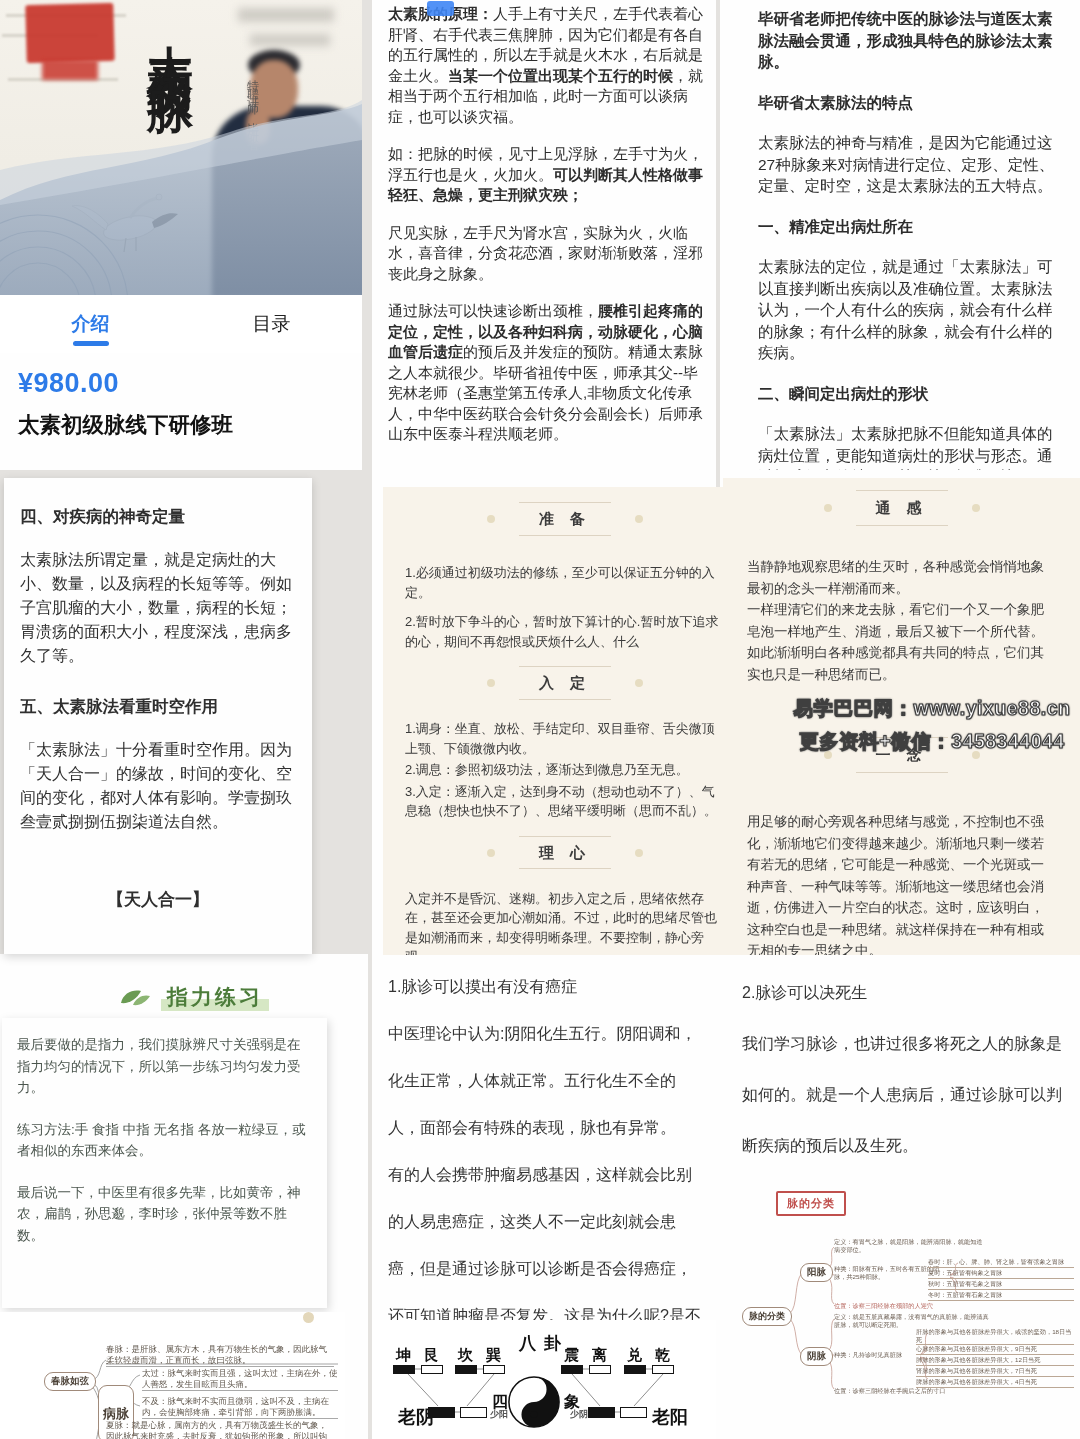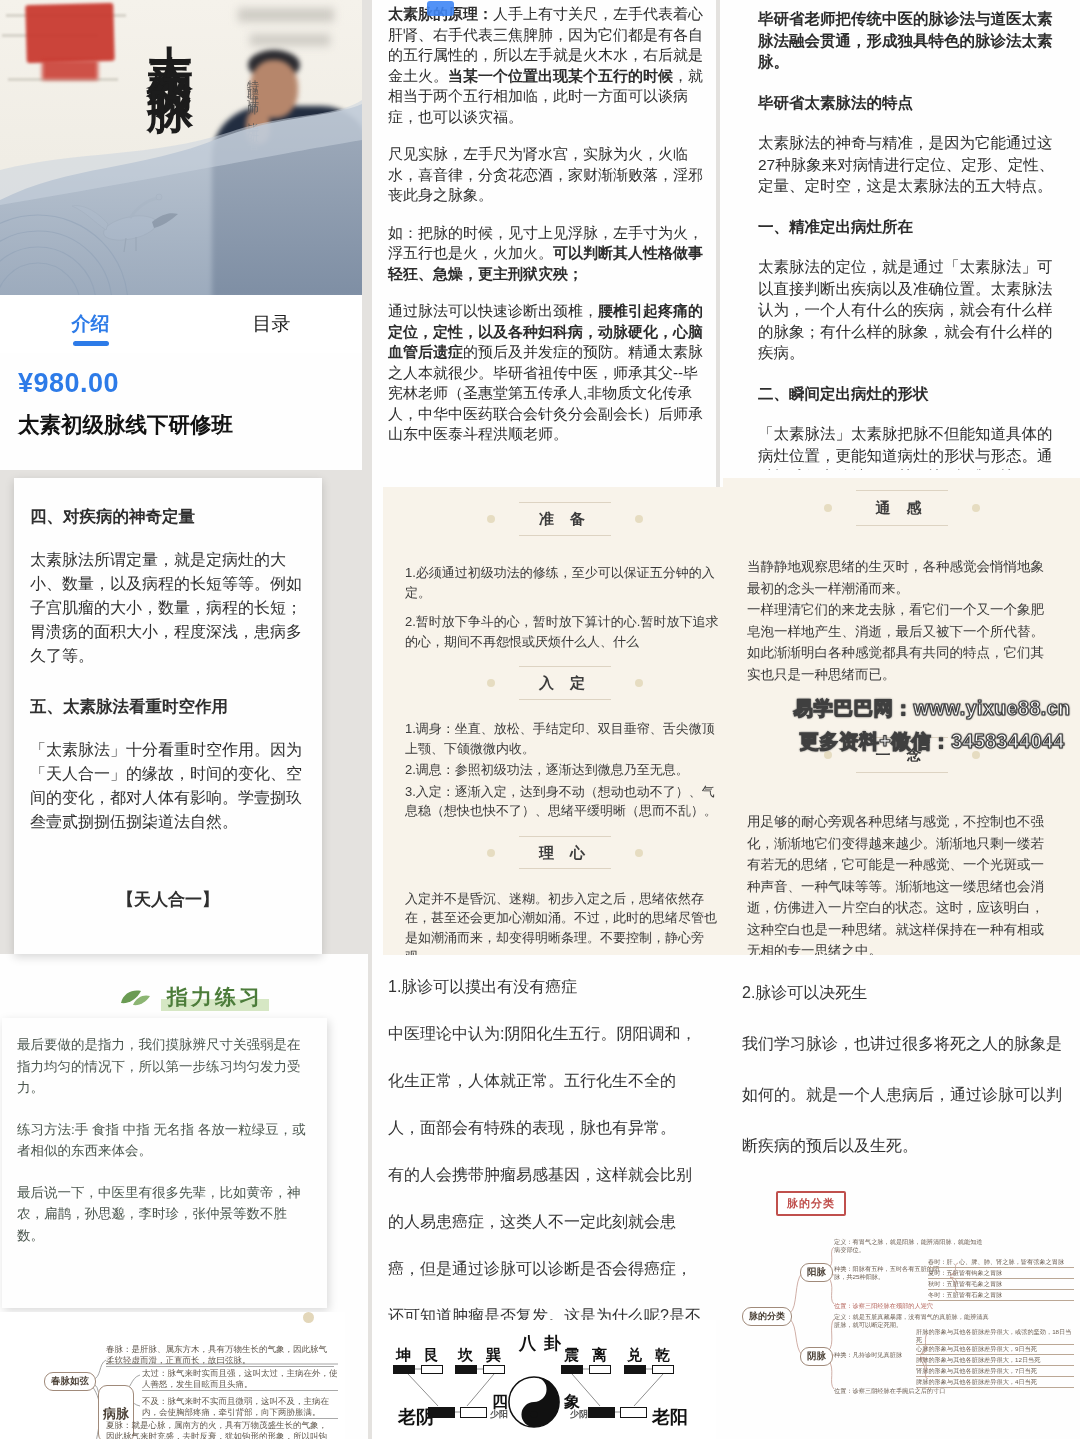--- a/index.html
+++ b/index.html
@@ -42,21 +42,21 @@
   .txt-principle{left:372px;top:0;width:344px;height:470px;padding:4px 12px 0 16px;box-sizing:border-box;
                  font-size:15px;line-height:20.5px;color:#2d2d2d;}
   .txt-principle .para{margin-bottom:17px;}
   .blue-marker{position:absolute;left:55px;top:1px;width:27px;height:15px;background:#3f86f5;border-radius:3px;opacity:.9;}
   .txt-features{left:720px;top:0;width:360px;height:470px;padding:8px 20px 0 38px;box-sizing:border-box;
                 font-size:15.5px;line-height:21.5px;color:#2d2d2d;}
   .txt-features .para{margin-bottom:19px;}
   .txt-features .hd{font-weight:800;margin:0 0 19px;}
 
   
-  .txt-quantify{left:14px;top:478px;width:308px;height:476px;padding:26px 16px 0 16px;box-sizing:border-box;
+  .txt-quantify{left:4px;top:478px;width:308px;height:476px;padding:26px 16px 0 16px;box-sizing:border-box;
                 font-size:16px;line-height:24px;box-shadow:0 3px 9px rgba(0,0,0,.16);}
   .txt-quantify .hd{font-weight:800;font-size:16.5px;margin:0 0 20px;}
   .txt-quantify .para{margin-bottom:26px;}
   .center-hd{text-align:center;font-weight:800;font-size:17px;margin-top:54px;}
 
   .card{position:absolute;background:#f8f3ea;box-sizing:border-box;}
   .card-practice{left:383px;top:487px;width:364px;height:471px;padding:6px 22px;font-size:13px;line-height:19.5px;color:#3a3a3a;}
   .card-tonggan{left:723px;top:478px;width:357px;height:482px;padding:4px 24px;font-size:13.5px;line-height:21.5px;color:#3a3a3a;}
   .sec-head{display:flex;align-items:center;justify-content:center;height:44px;margin:4px 0 6px;}
   .sec-head .dot{width:8px;height:8px;border-radius:50%;background:#e6dcc1;margin:0 24px;}
@@ -168,22 +168,22 @@
         <span>目录</span>
       </div>
     </div>
     <div class="price">¥980.00</div>
     <h1 class="course-title">太素初级脉线下研修班</h1>
   </section>
 
   <section class="panel txt-principle">
     <div class="blue-marker"></div>
     <p class="para"><span class="b">太素脉的原理：</span><span>人手上有寸关尺，左手代表着心肝肾、右手代表三焦脾肺，因为它们都是有各自的五行属性的，所以左手就是火木水，右后就是金土火。</span><span class="b">当某一个位置出现某个五行的时候</span><span>，就相当于两个五行相加临，此时一方面可以谈病症，也可以谈灾福。</span></p>
+    <p class="para"><span>如：把脉的时候，见寸上见浮脉，左手寸为火，浮五行也是火，火加火。</span><span class="b">可以判断其人性格做事轻狂、急燥，更主刑狱灾殃；</span></p>
     <p class="para"><span>尺见实脉，左手尺为肾水宫，实脉为火，火临水，喜音律，分贪花恋酒，家财渐渐败落，淫邪丧此身之脉象。</span></p>
-    <p class="para"><span>如：把脉的时候，见寸上见浮脉，左手寸为火，浮五行也是火，火加火。</span><span class="b">可以判断其人性格做事轻狂、急燥，更主刑狱灾殃；</span></p>
     <p class="para"><span>通过脉法可以快速诊断出颈椎，</span><span class="b">腰椎引起疼痛的定位，定性，以及各种妇科病，动脉硬化，心脑血管后遗症</span><span>的预后及并发症的预防。精通太素脉之人本就很少。毕研省祖传中医，师承其父--毕宪林老师（圣惠堂第五传承人,非物质文化传承人，中华中医药联合会针灸分会副会长）后师承山东中医泰斗程洪顺老师。</span></p>
   </section>
 
   <section class="panel txt-features">
     <p class="para b">毕研省老师把传统中医的脉诊法与道医太素脉法融会贯通，形成独具特色的脉诊法太素脉。</p>
     <p class="hd">毕研省太素脉法的特点</p>
     <p class="para">太素脉法的神奇与精准，是因为它能通过这27种脉象来对病情进行定位、定形、定性、定量、定时空，这是太素脉法的五大特点。</p>
     <p class="hd">一、精准定出病灶所在</p>
     <p class="para">太素脉法的定位，就是通过「太素脉法」可以直接判断出疾病以及准确位置。太素脉法认为，一个人有什么的疾病，就会有什么样的脉象；有什么样的脉象，就会有什么样的疾病。</p>
     <p class="hd">二、瞬间定出病灶的形状</p>

